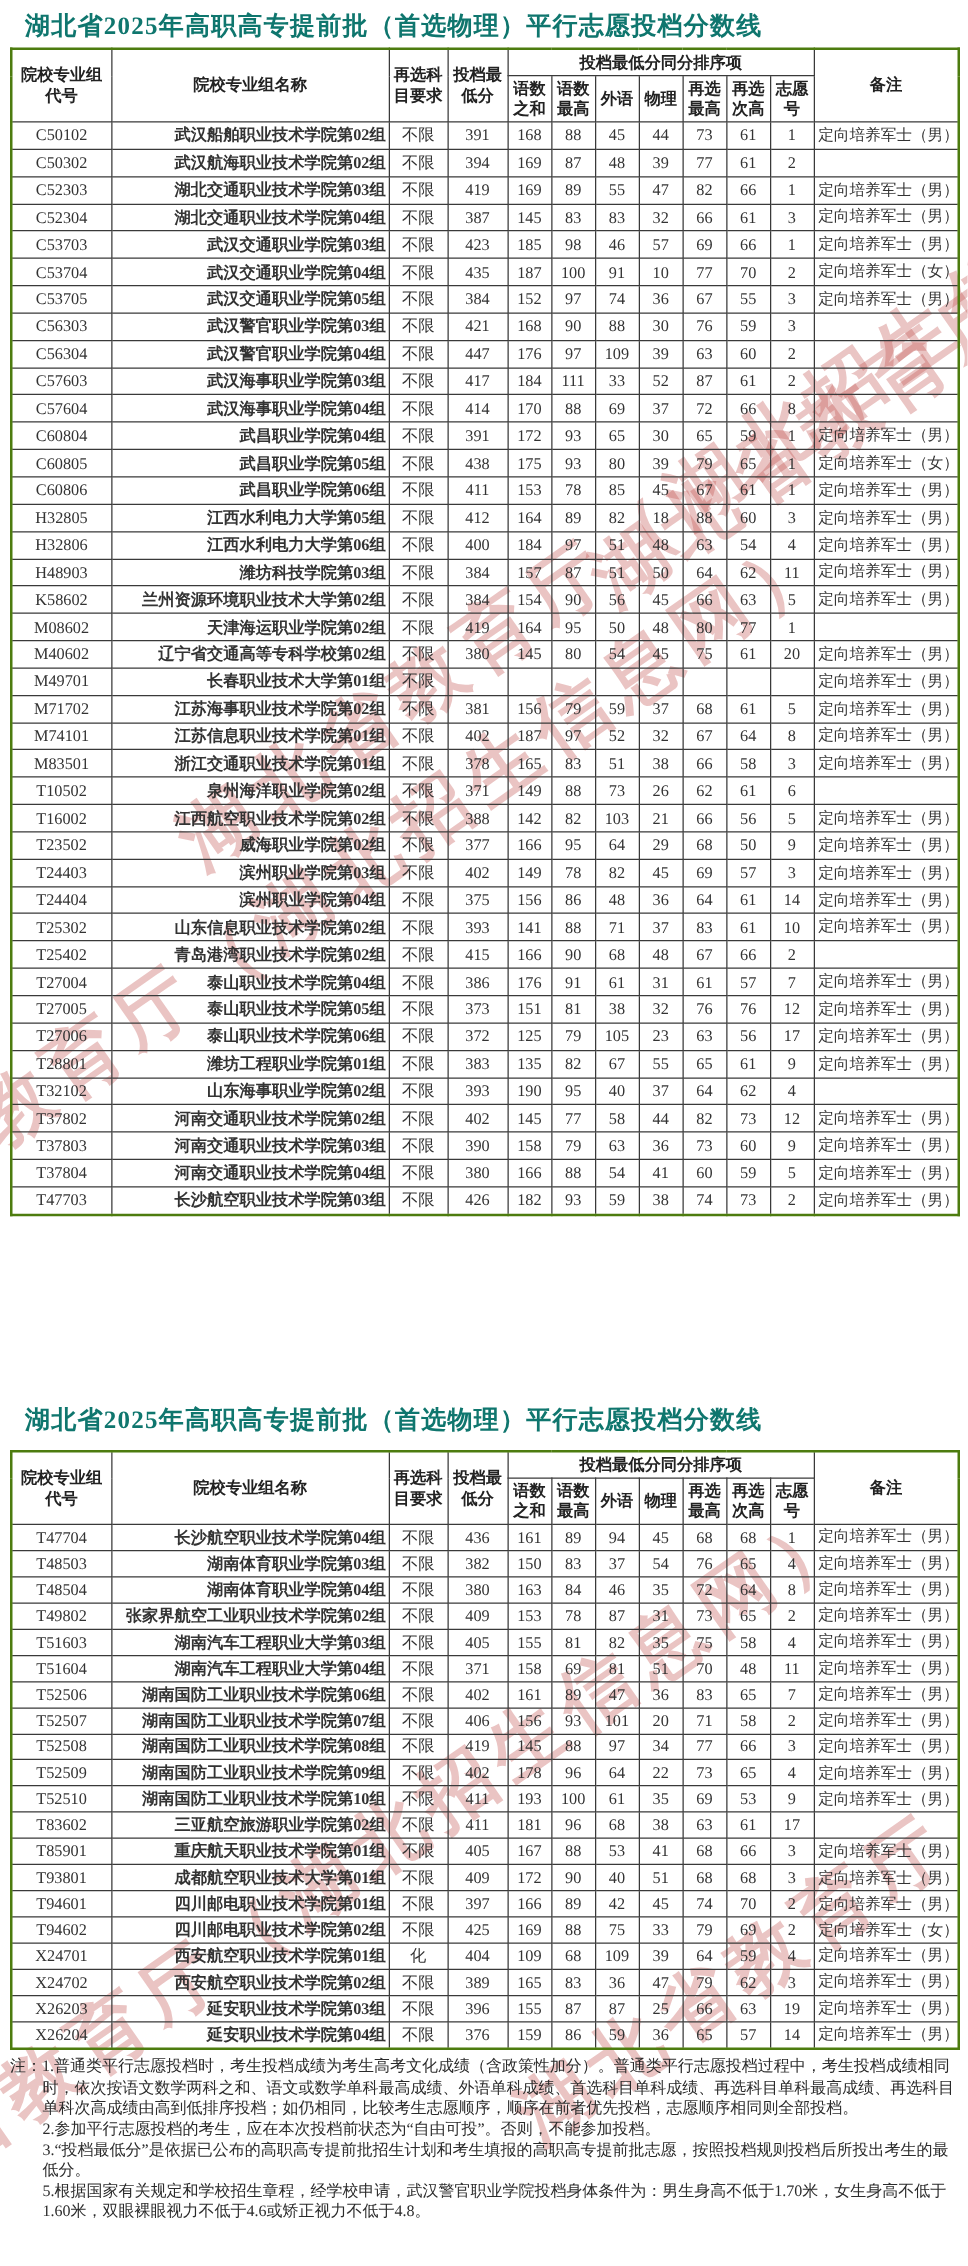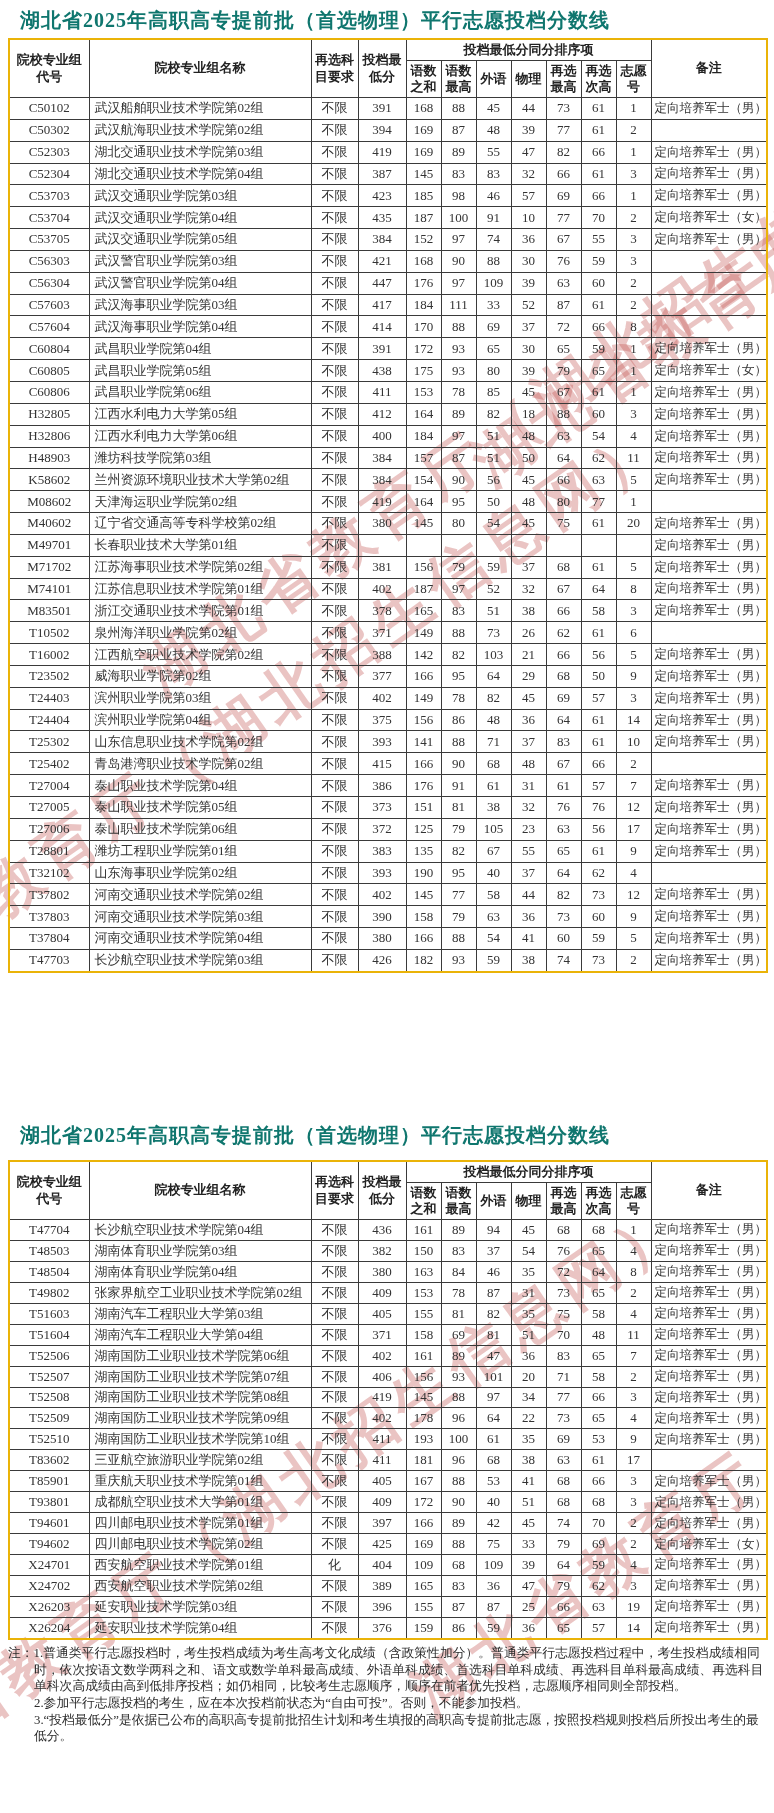--- a/index.html
+++ b/index.html
@@ -18,27 +18,27 @@
     position:absolute;left:8px;width:758px;border-collapse:collapse;
     table-layout:fixed;background:transparent;
   }
   #t1{top:38px;height:935px;}
   #t2{top:1160px;height:480px;}
   th,td{
     border:1.4px solid #3a3a3a;padding:0 2px;
     font-size:13px;text-align:center;vertical-align:middle;
     overflow:hidden;color:#333;
   }
-  table{border:2px solid #eab308;}
+  table{border:2px solid #4d7c0f;}
   th{font-weight:bold;white-space:pre-line;line-height:1.25;color:#222;}
   .hrow1 th{height:20px;}
   .hrow2 th{height:36px;}
   #t1 tbody td{height:20.4px;}
   #t2 tbody td{height:19.7px;}
-  td.name{text-align:left;padding-left:5px;white-space:nowrap;}
+  td.name{text-align:right;padding-left:5px;white-space:nowrap;font-weight:bold;}
   td.remark{text-align:right;padding-left:3px;font-size:12.5px;white-space:nowrap;}
   .notes{
     position:absolute;left:8px;top:1645px;width:758px;
     font-size:12.8px;line-height:1.3;color:#2b2b2b;
   }
   .note-item{padding-left:26px;}
   .note-item.first{text-indent:-26px;}
   .wm-layer{position:absolute;left:0;top:0;width:774px;height:1813px;pointer-events:none;overflow:hidden;}
   .wm{
     position:absolute;white-space:nowrap;font-weight:bold;
@@ -990,13 +990,14 @@
         <td>14</td>
         <td class="remark">定向培养军士（男）</td>
       </tr>
     </tbody>
 </table>
 
 <div class="notes">
   <div class="note-item first">注：1.普通类平行志愿投档时，考生投档成绩为考生高考文化成绩（含政策性加分）。普通类平行志愿投档过程中，考生投档成绩相同时，依次按语文数学两科之和、语文或数学单科最高成绩、外语单科成绩、首选科目单科成绩、再选科目单科最高成绩、再选科目单科次高成绩由高到低排序投档；如仍相同，比较考生志愿顺序，顺序在前者优先投档，志愿顺序相同则全部投档。</div>
   <div class="note-item">2.参加平行志愿投档的考生，应在本次投档前状态为“自由可投”。否则，不能参加投档。</div>
   <div class="note-item">3.“投档最低分”是依据已公布的高职高专提前批招生计划和考生填报的高职高专提前批志愿，按照投档规则投档后所投出考生的最低分。</div>
+  <div class="note-item">5.根据国家有关规定和学校招生章程，经学校申请，武汉警官职业学院投档身体条件为：男生身高不低于1.70米，女生身高不低于1.60米，双眼裸眼视力不低于4.6或矫正视力不低于4.8。</div>
 </div>
 
 </body></html>

